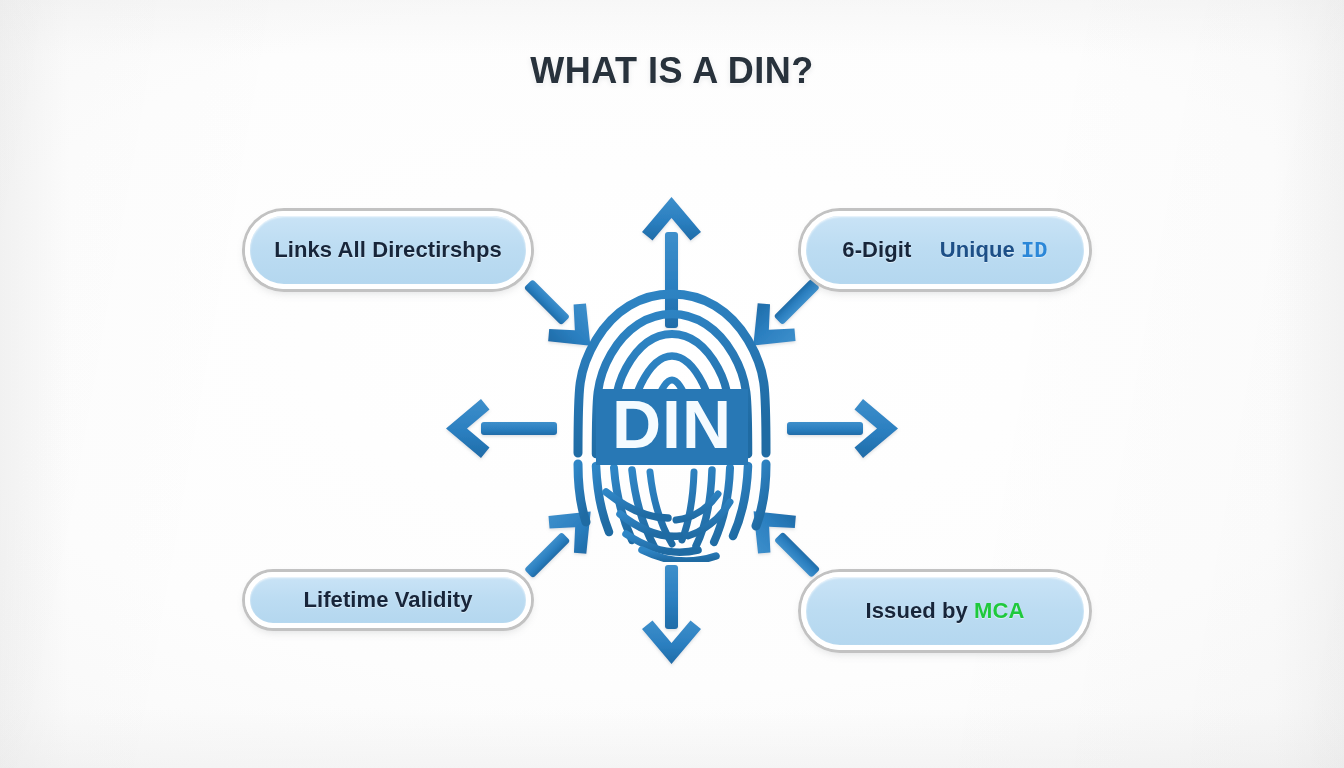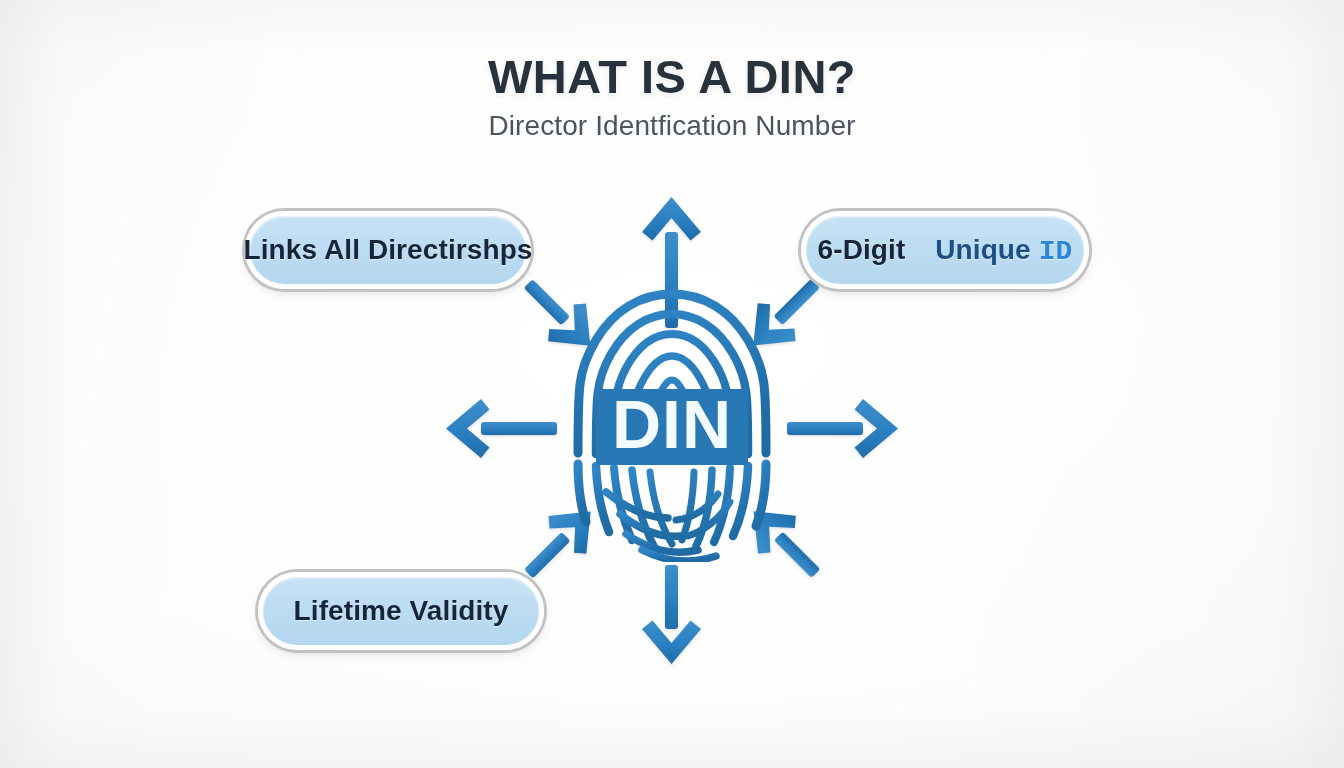--- a/index.html
+++ b/index.html
@@ -44,21 +44,21 @@
   }
 
   
   .header {
     position:absolute;
     left:0; right:0; top:52px;
     text-align:center;
     z-index:6;
   }
   .title {
-    font-size:47px;
+    font-size:36px;
     font-weight:bold;
     letter-spacing:.5px;
     color:#28323c;
     line-height:1.05;
     text-shadow:0 1px 2px rgba(255,255,255,.9), 0 2px 5px rgba(120,130,140,.18);
   }
   .subtitle {
     margin-top:9px;
     font-size:28px;
     font-weight:400;
@@ -76,34 +76,34 @@
     border-radius:999px;
     background:linear-gradient(180deg,#c9e3f6 0%, #bcdcf2 48%, #b4d7ef 100%);
     border:5px solid #ffffff;
     box-shadow:
       0 0 0 3px #c2c2c2,
       0 4px 8px rgba(110,115,120,.22),
       inset 0 1px 2px rgba(255,255,255,.75);
     z-index:5;
   }
   .pill-text {
-    font-size:28px;
+    font-size:22px;
     font-weight:bold;
     letter-spacing:.1px;
     white-space:nowrap;
     color:#17253a;
     text-shadow:0 1px 1px rgba(255,255,255,.55);
   }
   .pill-text .accent-blue  { color:#2b87d8;font-family:Liberation Mono, monospace; }
   .pill-text .accent-navy  { color:#1d4f87;margin-left:22px; }
   .pill-text .accent-green { color:#1fc93c; }
 
   #pill-tl { left:245px; top:211px; width:286px; height:78px; }
   #pill-tr { left:801px; top:211px; width:288px; height:78px; }
-  #pill-bl { left:258px; top:572px; width:286px; height:78px; }
+  #pill-bl { left:245px; top:572px; width:286px; height:56px; }
   #pill-br { left:801px; top:572px; width:288px; height:78px; }
 
   
   #center-emblem {
     position:absolute;
     left:556px; top:278px;
     width:232px; height:284px;
     z-index:4;
   }
   #center-emblem svg { display:block; width:100%; height:100%; }
@@ -117,21 +117,20 @@
   }
   #arrows svg { display:block; width:1344px; height:768px; }
 </style>
 </head>
 <body>
 
 <div id="canvas">
 
   <div class="header">
     <div class="title">WHAT IS A DIN?</div>
-    <div class="subtitle">Director Identfication Number</div>
   </div>
 
   <div id="arrows">
     <svg viewBox="0 0 1344 768" xmlns="http://www.w3.org/2000/svg">
       <defs>
         <linearGradient id="agrad" x1="0" y1="0" x2="0" y2="1">
           <stop offset="0%" stop-color="#3d8fcb"></stop>
           <stop offset="55%" stop-color="#2b7fc0"></stop>
           <stop offset="100%" stop-color="#1f6ca8"></stop>
         </linearGradient>
@@ -251,14 +250,19 @@
   <div class="pill" id="pill-tr">
     <span class="pill-text">
       <span>6-Digit </span><span class="accent-navy">Unique </span><span class="accent-blue">ID</span>
     </span>
   </div>
 
   <div class="pill" id="pill-bl">
     <span class="pill-text">Lifetime Validity</span>
   </div>
 
+  <div class="pill" id="pill-br">
+    <span class="pill-text">
+      <span>Issued by </span><span class="accent-green">MCA</span>
+    </span>
+  </div>
 
 </div>
 
 </body></html>

